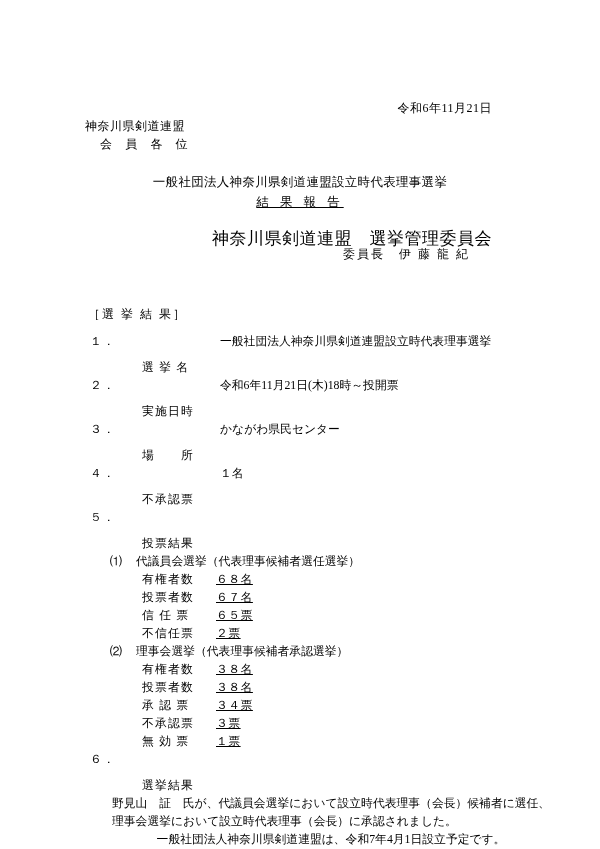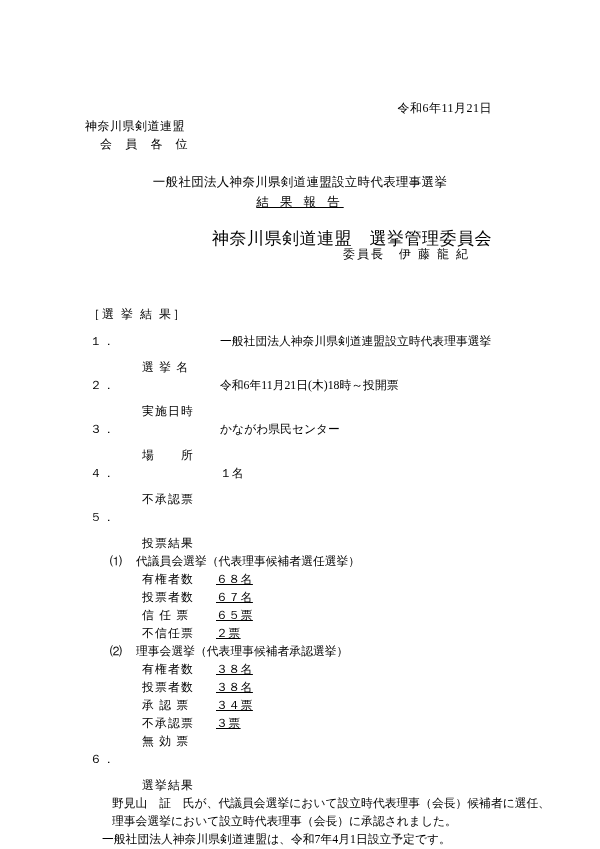--- a/index.html
+++ b/index.html
@@ -155,20 +155,21 @@
   }
   .para {
     padding-left: 22px;
     margin-bottom: 6.2px;
     white-space: nowrap;
   }
   .para-last {
     padding-left: 12px;
     margin-top: 4px;
     white-space: nowrap;
+    text-align: center;
   }
 </style>
 </head>
 <body>
 
 <div class="page">
 
   <div class="date-line">令和6年11月21日</div>
 
   <div class="addressee-org">神奈川県剣道連盟</div>
@@ -251,20 +252,21 @@
     <div class="tally">
       <span class="tally-lbl">承 認 票</span>
       <span class="tally-val">３４票</span>
     </div>
     <div class="tally">
       <span class="tally-lbl">不承認票</span>
       <span class="tally-val">３票</span>
     </div>
     <div class="tally">
       <span class="tally-lbl">無 効 票</span>
+      <span class="tally-val">１票</span>
     </div>
 
     <div class="row">
       <span class="num">６．</span>
       <span class="lbl">選挙結果</span>
     </div>
 
     <div class="para">野見山　証　氏が、代議員会選挙において設立時代表理事（会長）候補者に選任、</div>
     <div class="para">理事会選挙において設立時代表理事（会長）に承認されました。</div>
     <div class="para-last">一般社団法人神奈川県剣道連盟は、令和7年4月1日設立予定です。</div>

